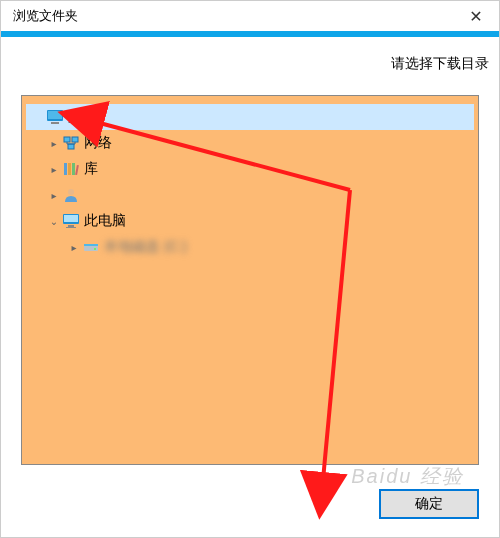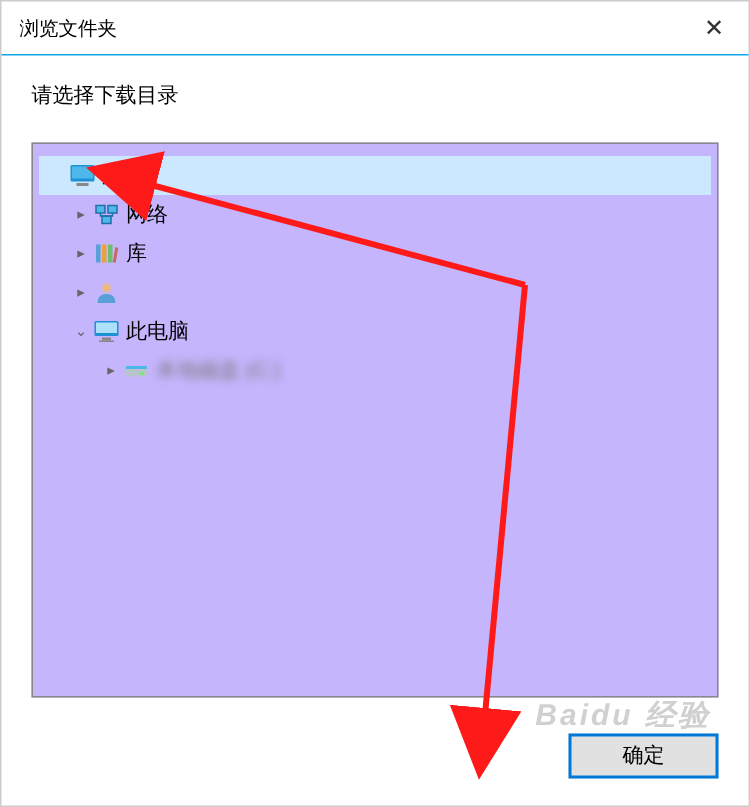--- a/index.html
+++ b/index.html
@@ -19,41 +19,42 @@
     border: 1px solid #ccc;
     display: flex;
     flex-direction: column;
   }
   .titlebar {
     height: 36px;
     display: flex;
     align-items: center;
     justify-content: space-between;
     padding-left: 12px;
-    border-bottom: 1px solid #0ea5e9;
+    border-bottom: 6px solid #0ea5e9;
   }
   .titlebar-title { font-size: 13px; color: #000; }
   .close-btn {
     width: 46px; height: 36px;
     display: flex; align-items: center; justify-content: center;
     font-size: 16px; color: #333;
     cursor: pointer;
   }
   .instruction {
-    padding: 18px 20px 8px 20px;
+    padding: 18px 10px 8px 20px;
     font-size: 14px;
     color: #000;
+    text-align: right;
   }
   .tree-container {
     margin: 14px 20px 10px 20px;
     border: 1px solid #888;
     flex: 1;
     padding: 8px 4px;
     overflow: auto;
-    background: #c4b5fd;
+    background: #fdba74;
     position: relative;
   }
   .tree-item {
     display: flex;
     align-items: center;
     height: 26px;
     padding-left: 4px;
     cursor: pointer;
     white-space: nowrap;
   }
@@ -97,28 +98,27 @@
   }
   
   .arrow-svg {
     position: absolute;
     top: 0; left: 0;
     width: 500px; height: 538px;
     pointer-events: none;
   }
   .watermark {
     position: absolute;
-    right: 26px;
+    right: 36px;
     bottom: 48px;
     color: rgba(120,120,120,0.35);
     font-size: 20px;
     font-style: italic;
     letter-spacing: 2px;
     pointer-events: none;
-    font-weight: bold;
   }
 </style>
 </head>
 <body>
 
 <div class="dialog">
 
   <div class="titlebar">
     <span class="titlebar-title">浏览文件夹</span>
     <div class="close-btn">

